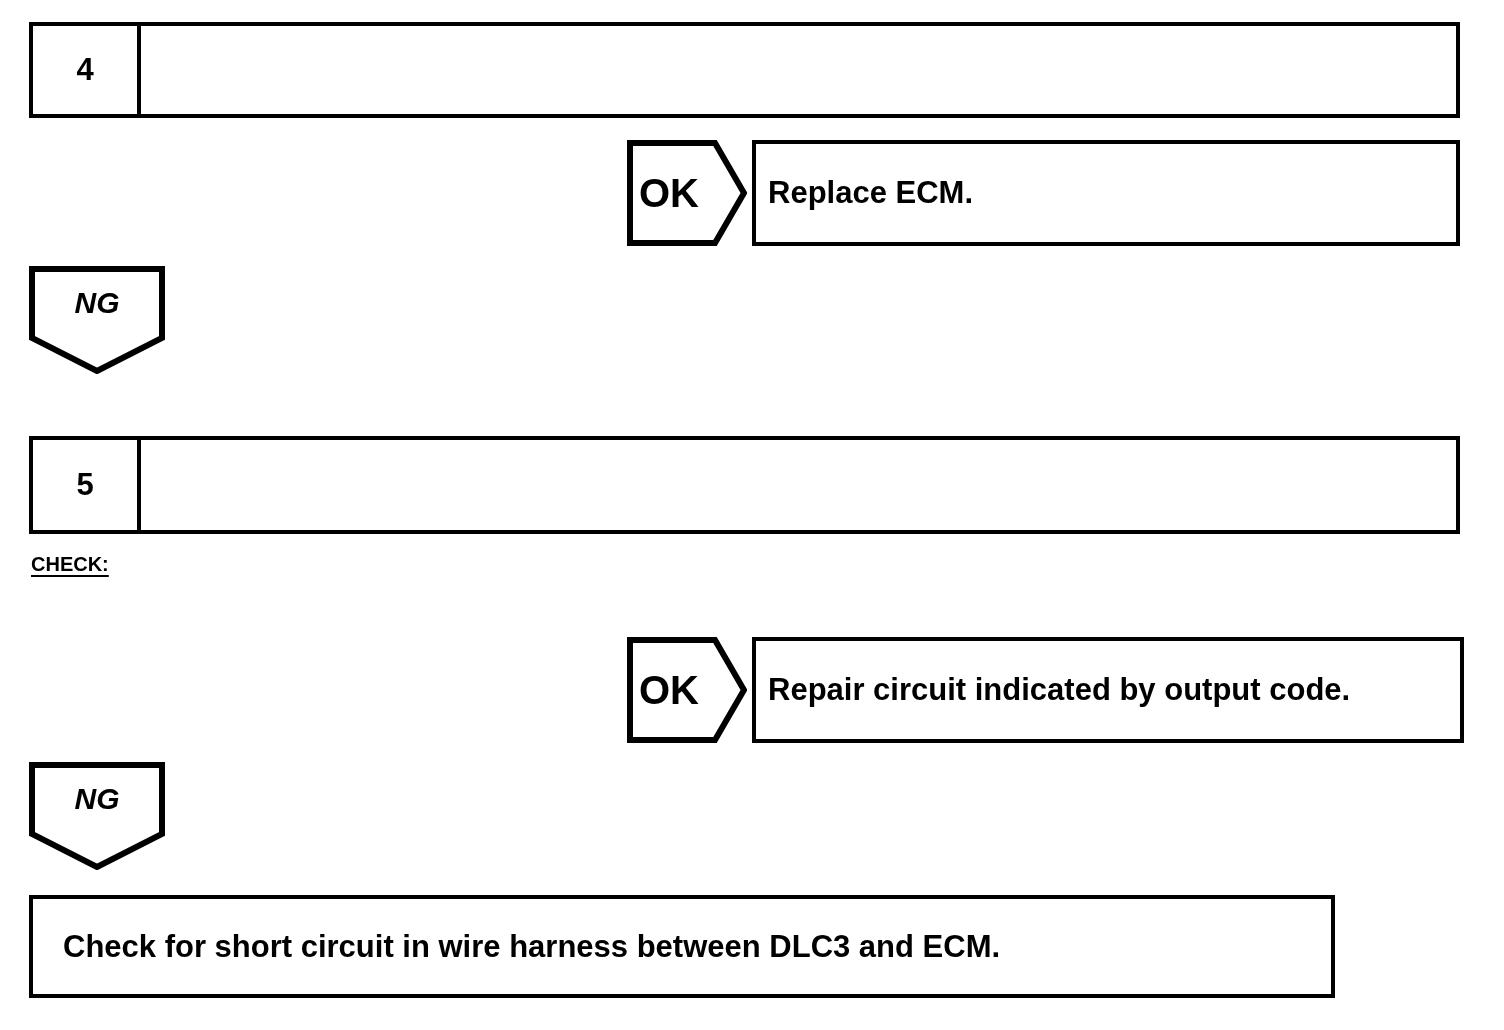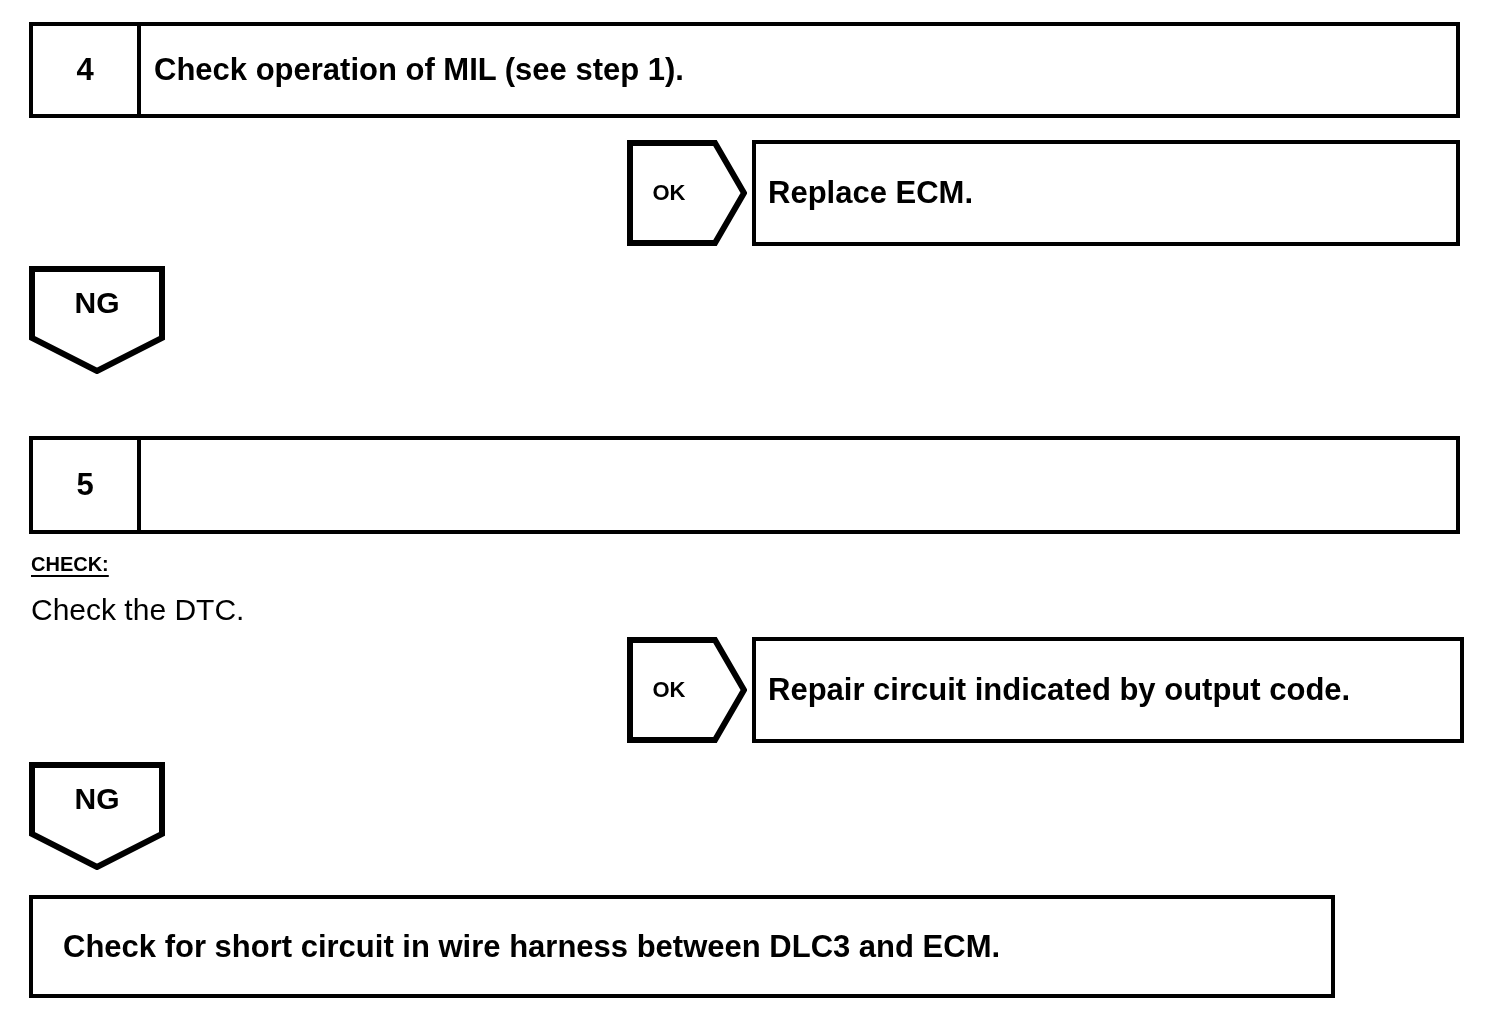--- a/index.html
+++ b/index.html
@@ -78,41 +78,42 @@
   .ok-arrow .shape-label {
     position: absolute;
     top: 0;
     left: 0;
     width: 84px;
     height: 100%;
     display: flex;
     align-items: center;
     justify-content: center;
     font-weight: bold;
-    font-size: 22px;
+    font-size: 40px;
   }
 
   
   .ng-pent {
     position: absolute;
   }
   .ng-pent svg {
     display: block;
   }
   .ng-pent .shape-label {
     position: absolute;
     top: 0;
     left: 0;
     width: 100%;
     height: 74px;
     display: flex;
     align-items: center;
     justify-content: center;
     font-weight: bold;
     font-size: 30px;
+    font-style: italic;
   }
 
   
   .note-heading {
     position: absolute;
     font-weight: bold;
     font-size: 20px;
     text-decoration: underline;
     text-underline-offset: 4px;
     white-space: nowrap;
@@ -124,21 +125,20 @@
     white-space: nowrap;
   }
 </style>
 </head>
 <body>
 
 <div id="canvas">
 
   <div class="step-box" style="left:29px; top:22px; width:1431px; height:96px;">
     <div class="step-num">4</div>
-    <div class="step-text">Check operation of MIL (see step 1).</div>
   </div>
 
   <div class="ok-arrow" style="left:627px; top:140px; width:120px; height:106px;">
     <svg width="120" height="106" viewBox="0 0 120 106">
       <polygon points="3,3 88,3 117,53 88,103 3,103" fill="#ffffff" stroke="#000000" stroke-width="6" stroke-linejoin="miter"></polygon>
     </svg>
     <div class="shape-label">OK</div>
   </div>
 
   <div class="result-box" style="left:752px; top:140px; width:708px; height:106px;">
@@ -150,21 +150,20 @@
       <polygon points="3,3 133,3 133,72 68,105 3,72" fill="#ffffff" stroke="#000000" stroke-width="6" stroke-linejoin="miter"></polygon>
     </svg>
     <div class="shape-label">NG</div>
   </div>
 
   <div class="step-box" style="left:29px; top:436px; width:1431px; height:98px;">
     <div class="step-num">5</div>
   </div>
 
   <div class="note-heading" style="left:31px; top:553px;">CHECK:</div>
-  <div class="note-body" style="left:31px; top:593px;">Check the DTC.</div>
 
   <div class="ok-arrow" style="left:627px; top:637px; width:120px; height:106px;">
     <svg width="120" height="106" viewBox="0 0 120 106">
       <polygon points="3,3 88,3 117,53 88,103 3,103" fill="#ffffff" stroke="#000000" stroke-width="6" stroke-linejoin="miter"></polygon>
     </svg>
     <div class="shape-label">OK</div>
   </div>
 
   <div class="result-box" style="left:752px; top:637px; width:712px; height:106px;">
     <span class="rb-text">Repair circuit indicated by output code.</span>

